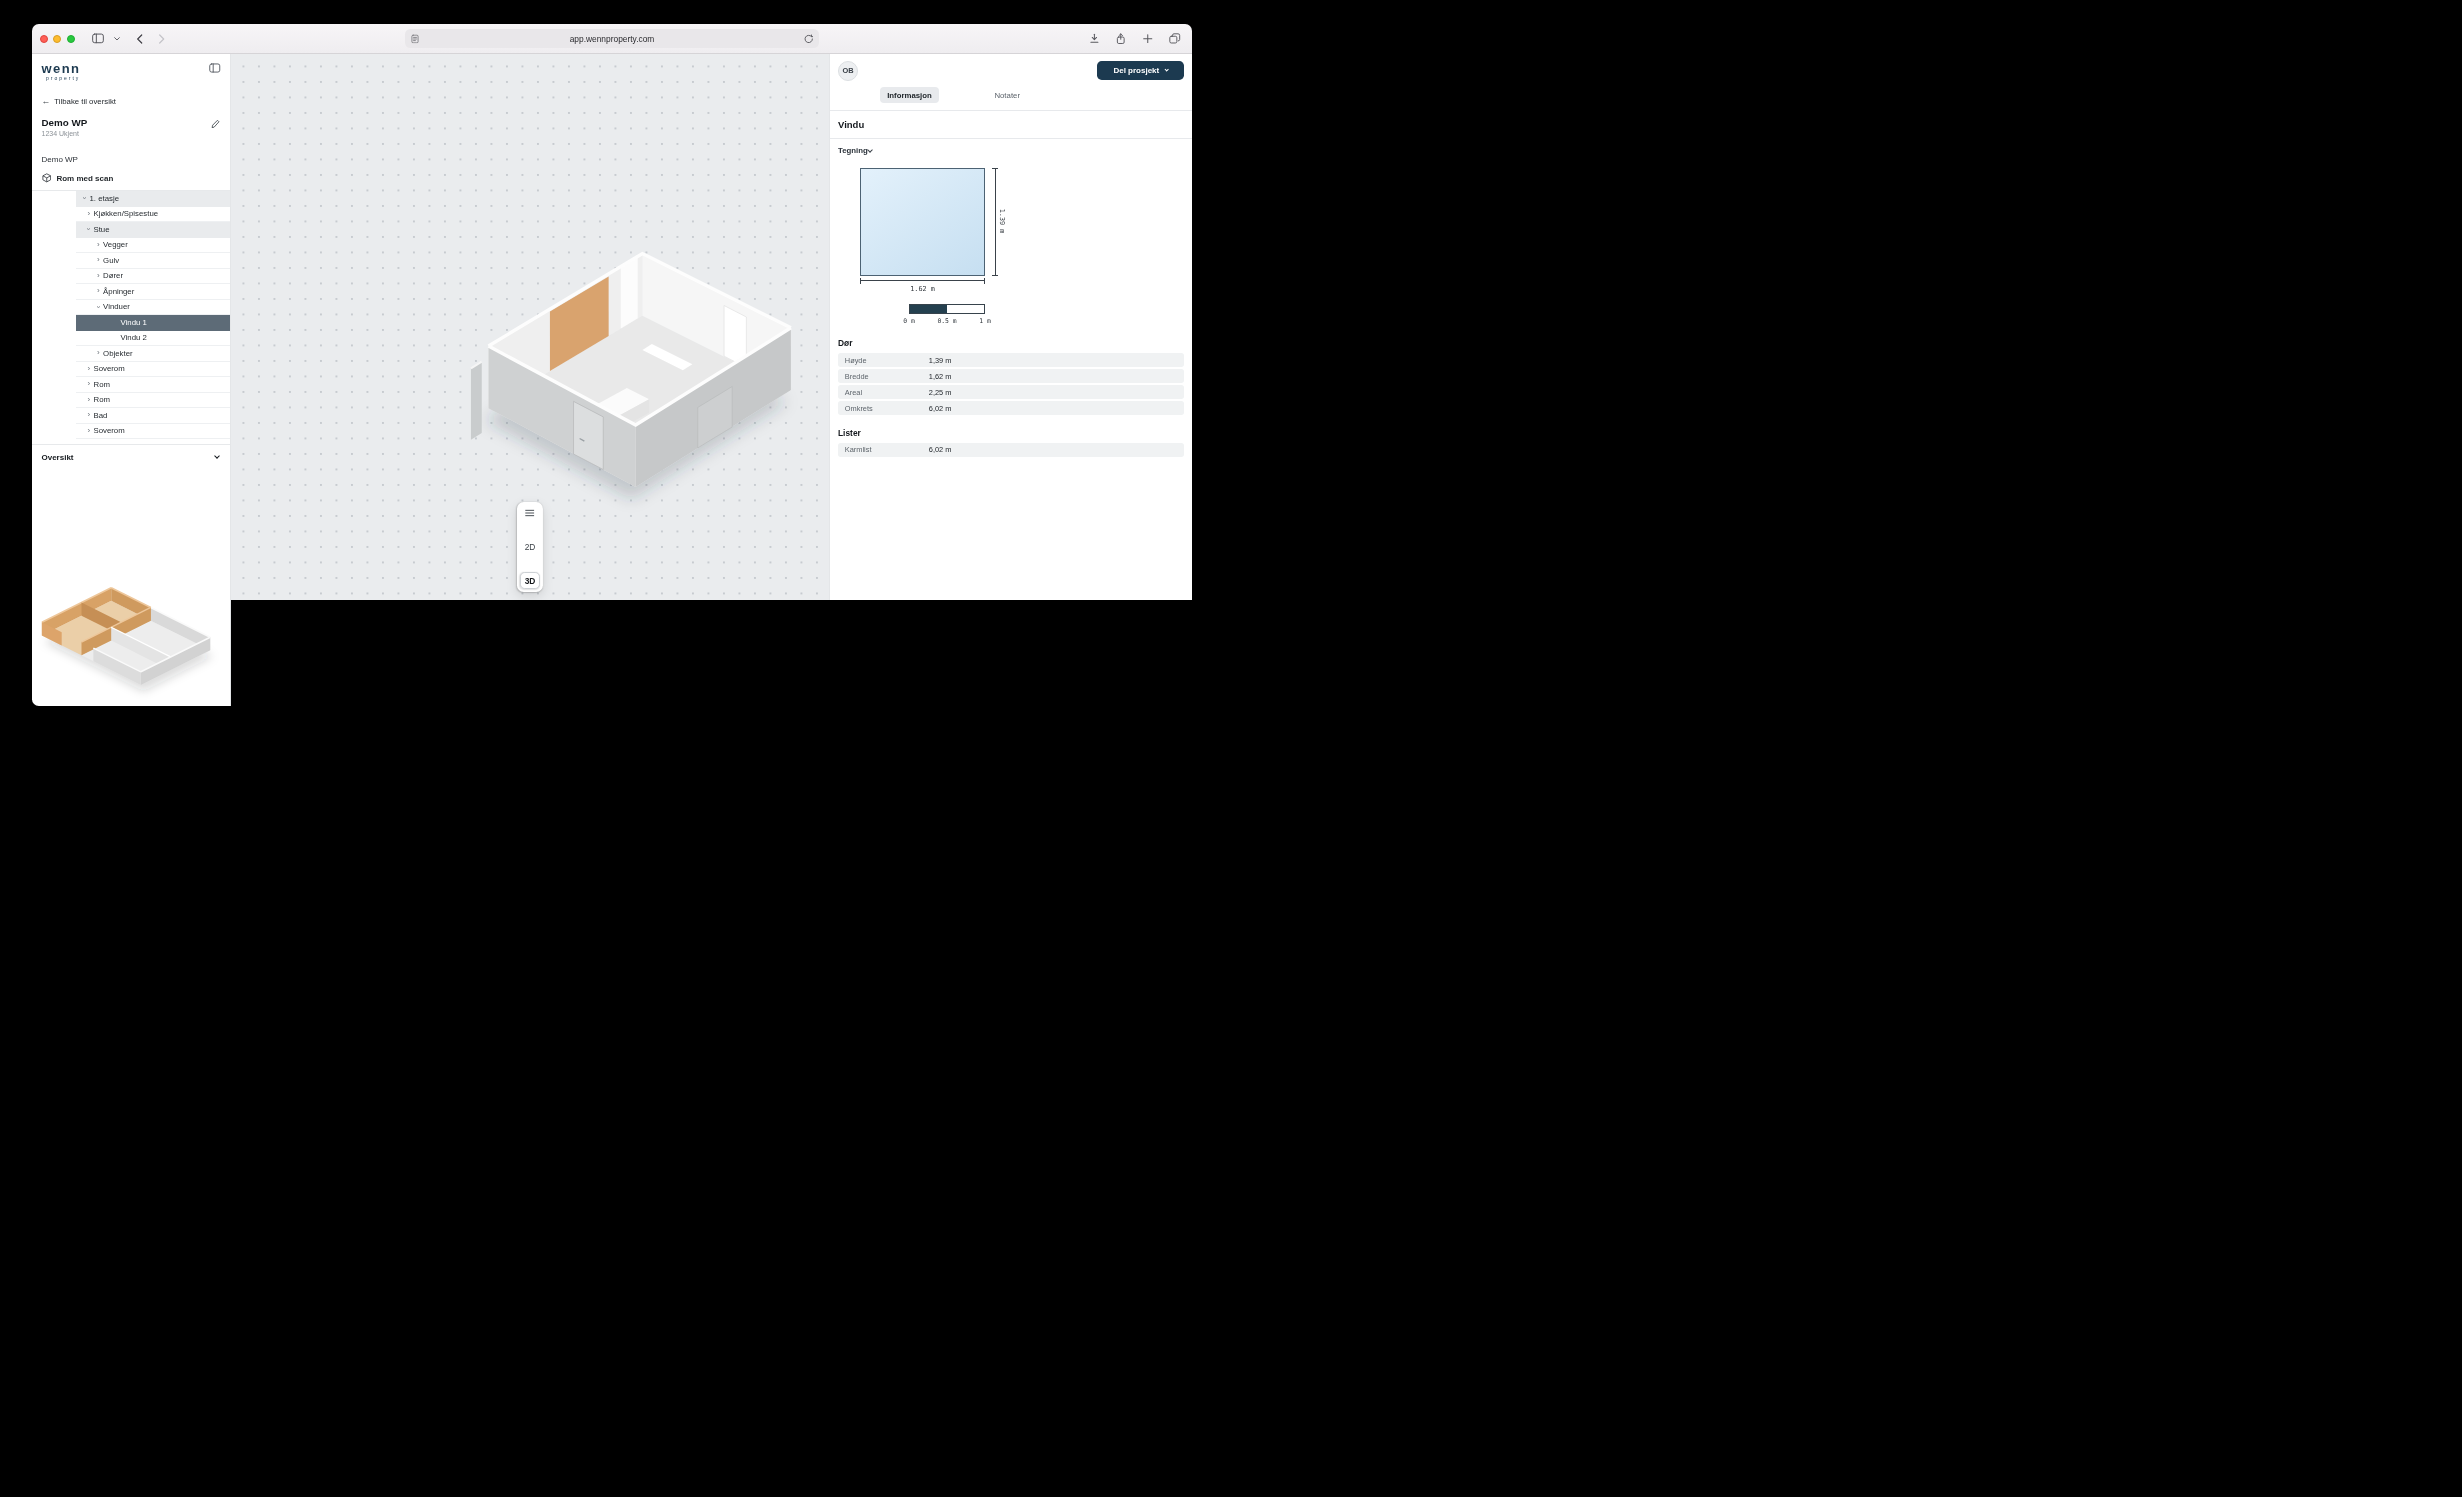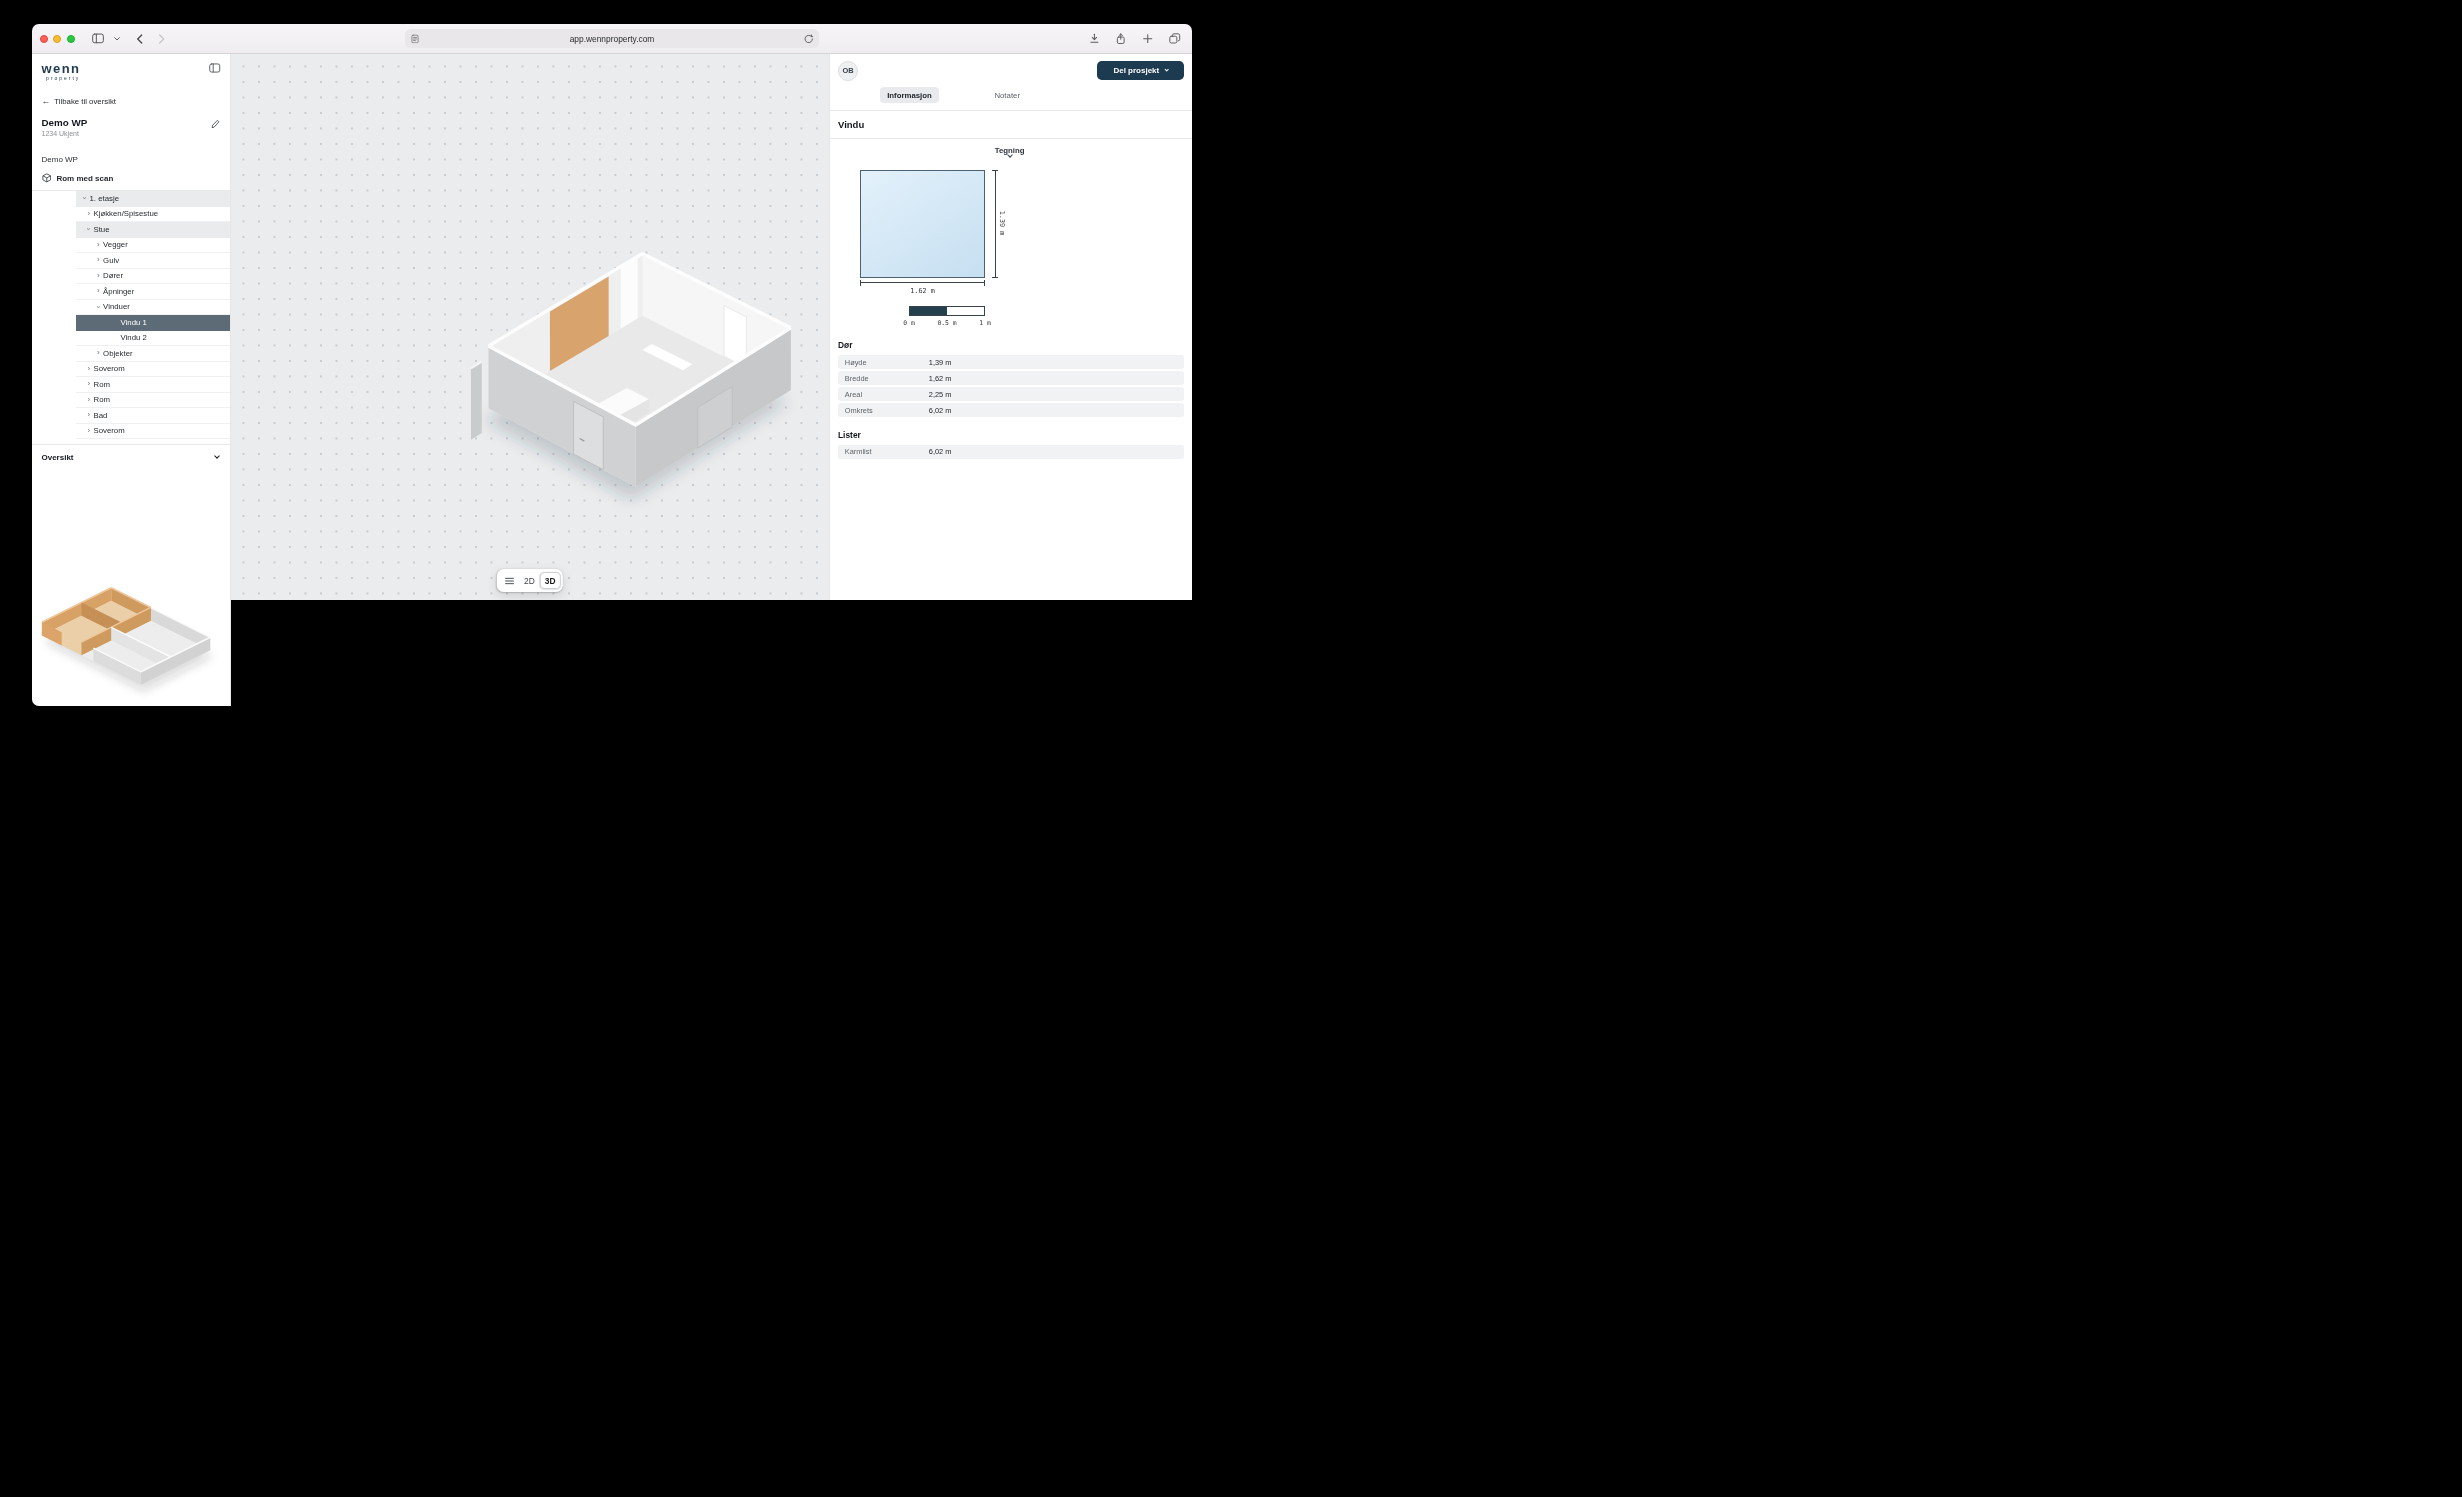--- a/index.html
+++ b/index.html
@@ -75,42 +75,42 @@
     align-items:center; padding:7.4px 10.8px 5.4px 9.5px; font-size:8px; font-weight:700; color:#14181d;text-align:center; }
   .cchev { display:inline-block; width:4px; height:4px; border-right:1.1px solid currentColor;
     border-bottom:1.1px solid currentColor; transform:rotate(45deg); }
   .cchev.up-offset { margin-top:-2px; }
   .thumb { flex:1; display:flex; align-items:flex-end; overflow:hidden; }
   .thumb svg { width:100%; display:block; margin-bottom:1.4px; }
 
   
   .room { position:absolute; left:237px; top:182px; width:338px; height:324px; }
   .view-toggle { position:absolute; left:50%; bottom:8px; transform:translateX(-50%);
-    background:#fff; border-radius:6.8px; padding:2.7px; display:flex; align-items:center; gap:0;
-    box-shadow:0 0.7px 1.4px rgba(0,0,0,.18), 0 4px 12px rgba(0,0,0,.12); }
+    background:#fff; border-radius:6.8px; padding:2.7px; display:flex; align-items:center; gap:16px;
+    box-shadow:0 0.7px 1.4px rgba(0,0,0,.18), 0 4px 12px rgba(0,0,0,.12);flex-direction:column; }
   .vt-btn { min-width:19px; height:17.6px; padding:0 4px; border-radius:4.7px; display:flex; align-items:center;
     justify-content:center; font-size:8.4px; color:#3c4248; background:transparent; border:0.7px solid transparent; }
   .vt-btn.icon { color:#4a5056; }
   .vt-btn.active { background:#fff; border:0.7px solid #cdd1d5; box-shadow:0 0.7px 1.4px rgba(0,0,0,.12);
     font-weight:700; color:#15181b; }
 
   
   .panel-head { display:flex; align-items:center; justify-content:space-between; padding:6.8px 8px 4px 8px; }
   .avatar { width:20px; height:20px; border-radius:50%; background:#edeff1; border:0.7px solid #dcdfe2;
     display:flex; align-items:center; justify-content:center; font-size:7.4px; font-weight:700; color:#3a4048; }
   .share-btn { background:#1c3a50; color:#fff; border:none; border-radius:4.7px; height:19px; padding:0 16px;
     font-size:8px; font-weight:600; display:flex; align-items:center; gap:5.4px; font-family:inherit; }
   .share-btn .cchev { width:3.4px; height:3.4px; border-width:0.9px; margin-top:-1.4px; }
   .tabs { display:flex; align-items:center; gap:4px; padding:2.7px 5.4px 6.8px 5.4px; }
   .tab { padding:3.4px 6.8px; border-radius:4px; font-size:7.8px; color:#5c636b;margin-left:45px; }
   .tab.active { background:#e8eaed; color:#1d2328; font-weight:600; }
   .hr { height:0.7px; background:#e7e9ec; flex:0 0 0.7px; }
   .panel-title { font-size:9.5px; font-weight:700; color:#14181d; padding:8px; }
   .section-row { display:flex; justify-content:flex-start; align-items:center;
-    padding:8px 10.8px 1.4px 8px; font-size:7.8px; font-weight:600; color:#2c333b;flex-direction:column; }
+    padding:8px 10.8px 1.4px 8px; font-size:7.8px; font-weight:600; color:#2c333b; }
   .section-row .cchev { color:#3a4148; }
 
   .drawing { position:relative; height:136px; margin:5.4px 8px 0 8px; flex:0 0 auto; }
   .win-rect { position:absolute; left:22px; top:5.4px; width:125px; height:108px;
     background:linear-gradient(145deg,#e3f1fb 0%,#c6dff1 100%); border:1px solid #4c6273; }
   .vdim { position:absolute; left:157px; top:5.4px; width:0.7px; height:108px; background:#3a424a; }
   .vdim::before, .vdim::after { content:""; position:absolute; left:-2.7px; width:6px; height:0.7px; background:#3a424a; }
   .vdim::before { top:0; } .vdim::after { bottom:0; }
   .vdim-label { position:absolute; left:110px; top:55px; width:108px; text-align:center;
     transform:rotate(90deg); font-family:"DejaVu Sans Mono",monospace; font-size:6.8px; color:#30363c; }

